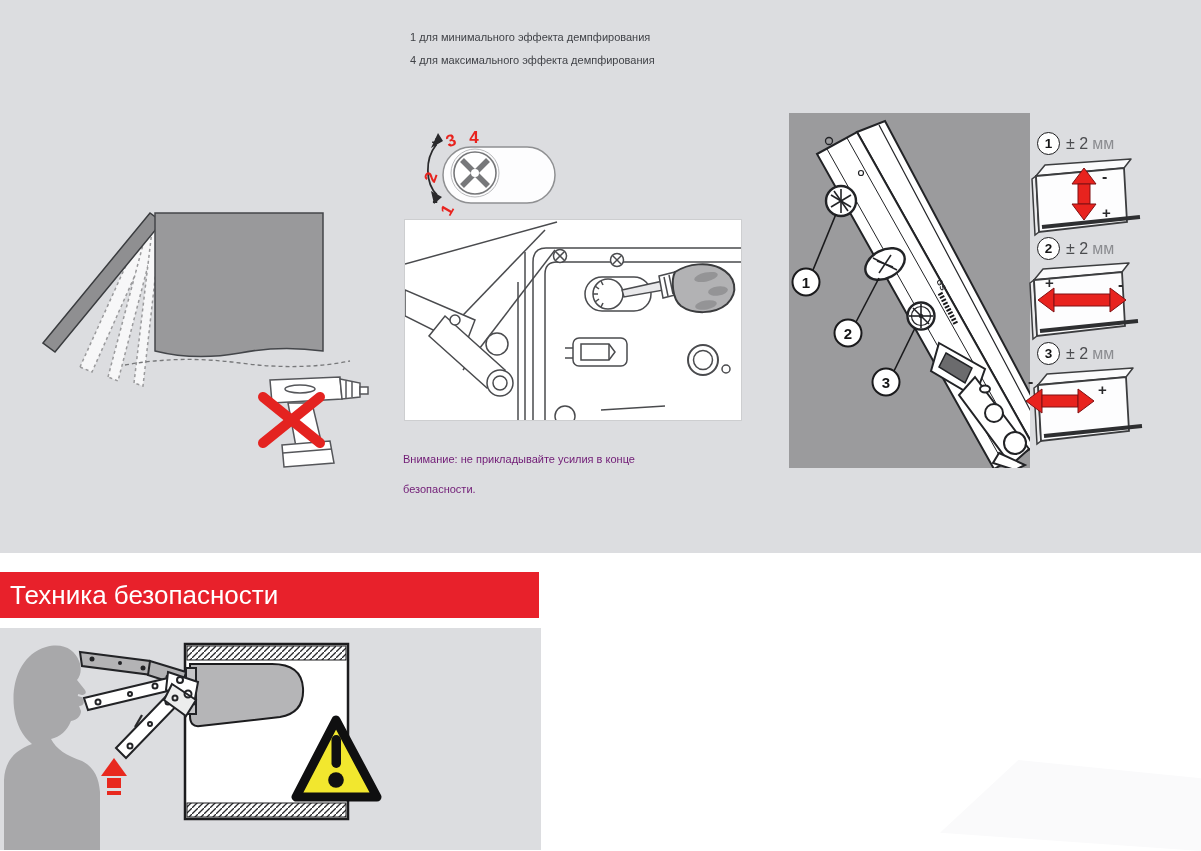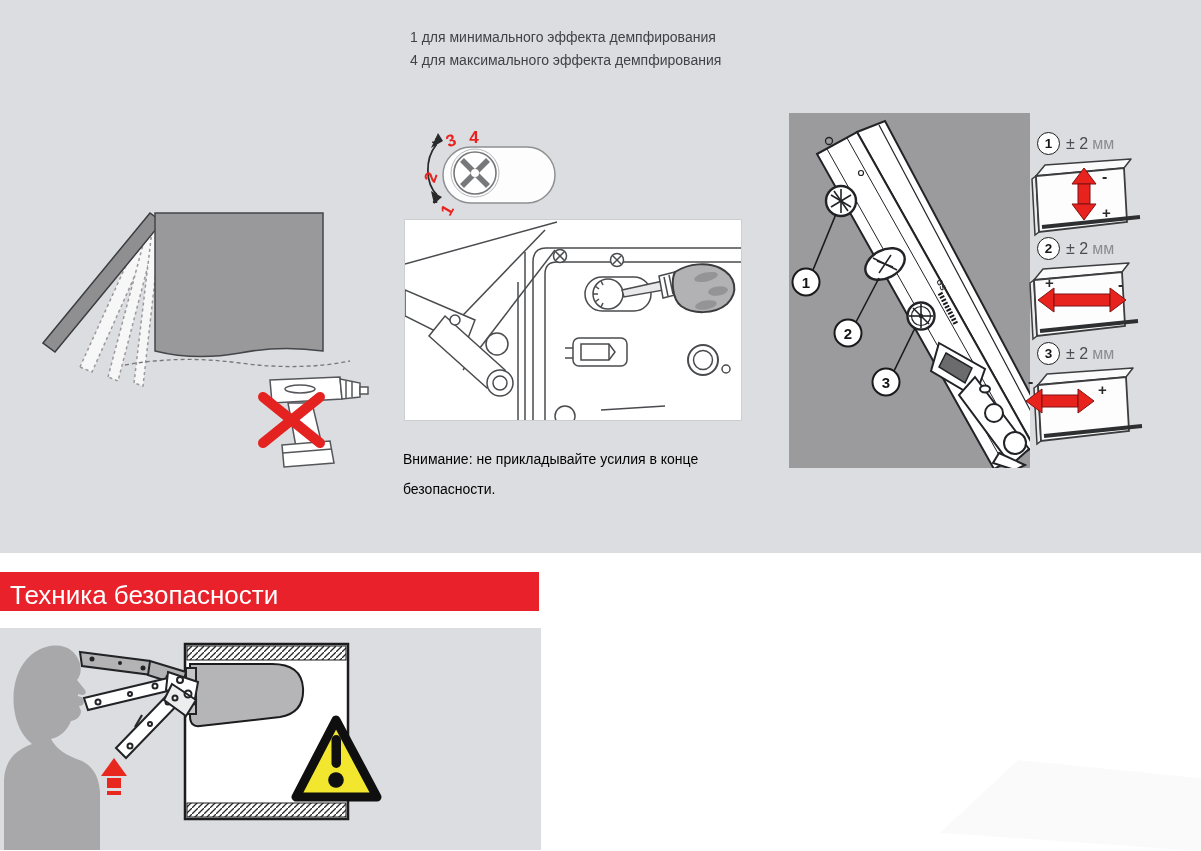--- a/index.html
+++ b/index.html
@@ -1,31 +1,31 @@
 <!DOCTYPE html>
 <html><head>
 <meta charset="utf-8">
 <style>
   html,body{margin:0;padding:0;background:#fff;}
   .canvas{position:relative;width:1201px;height:851px;background:#fff;overflow:hidden;
           font-family:"Liberation Sans",sans-serif;color:#404247;}
   .abs{position:absolute;}
   .top-section{left:0;top:0;width:1201px;height:553px;background:#dcdde0;}
-  .txt{font-size:14px;line-height:23px;color:#404247;}
+  .txt{font-size:11px;line-height:23px;color:#404247;}
   .note-line{position:absolute;left:410px;white-space:nowrap;}
   .intro{left:30px;top:102px;width:350px;line-height:23.5px;}
-  .warn-red{color:#000000;line-height:30px;white-space:nowrap;}
+  .warn-red{color:#701a75;line-height:30px;white-space:nowrap;}
   .mech-frame{left:404px;top:219px;width:336px;height:200px;background:#fff;border:1px solid #cdced0;}
   .hinge-panel{left:789px;top:113px;width:241px;height:355px;background:#9b9b9d;}
   .adj-header{display:flex;align-items:center;gap:6px;}
   .callout-circle{width:21px;height:21px;border:1.7px solid #1d1d1f;border-radius:50%;background:#fff;
                   display:flex;align-items:center;justify-content:center;font-size:13.5px;font-weight:bold;color:#161617;}
   .adj-label{font-size:16px;color:#4b4c4f;}
   .adj-unit{color:#8b8c90;margin-left:4px;}
-  .banner{left:0;top:572px;width:539px;height:39px;background:#e8212b;}
+  .banner{left:0;top:572px;width:539px;height:46px;background:#e8212b;}
   .banner-title{font-size:26px;color:#ffffff;line-height:46px;padding-left:10px;font-weight:400;}
   .bottom-panel{left:0;top:628px;width:541px;height:222px;background:#dcdde0;}
   .caption{left:368px;width:170px;line-height:22px;}
   .watermark{left:940px;top:760px;width:261px;height:91px;background:#fafafb;
              clip-path:polygon(30% 0,100% 20%,100% 100%,0 80%);}
   svg{display:block;}
   svg text{font-family:"Liberation Sans",sans-serif;}
   .overflow-vis{overflow:visible;}
 </style>
 </head>

